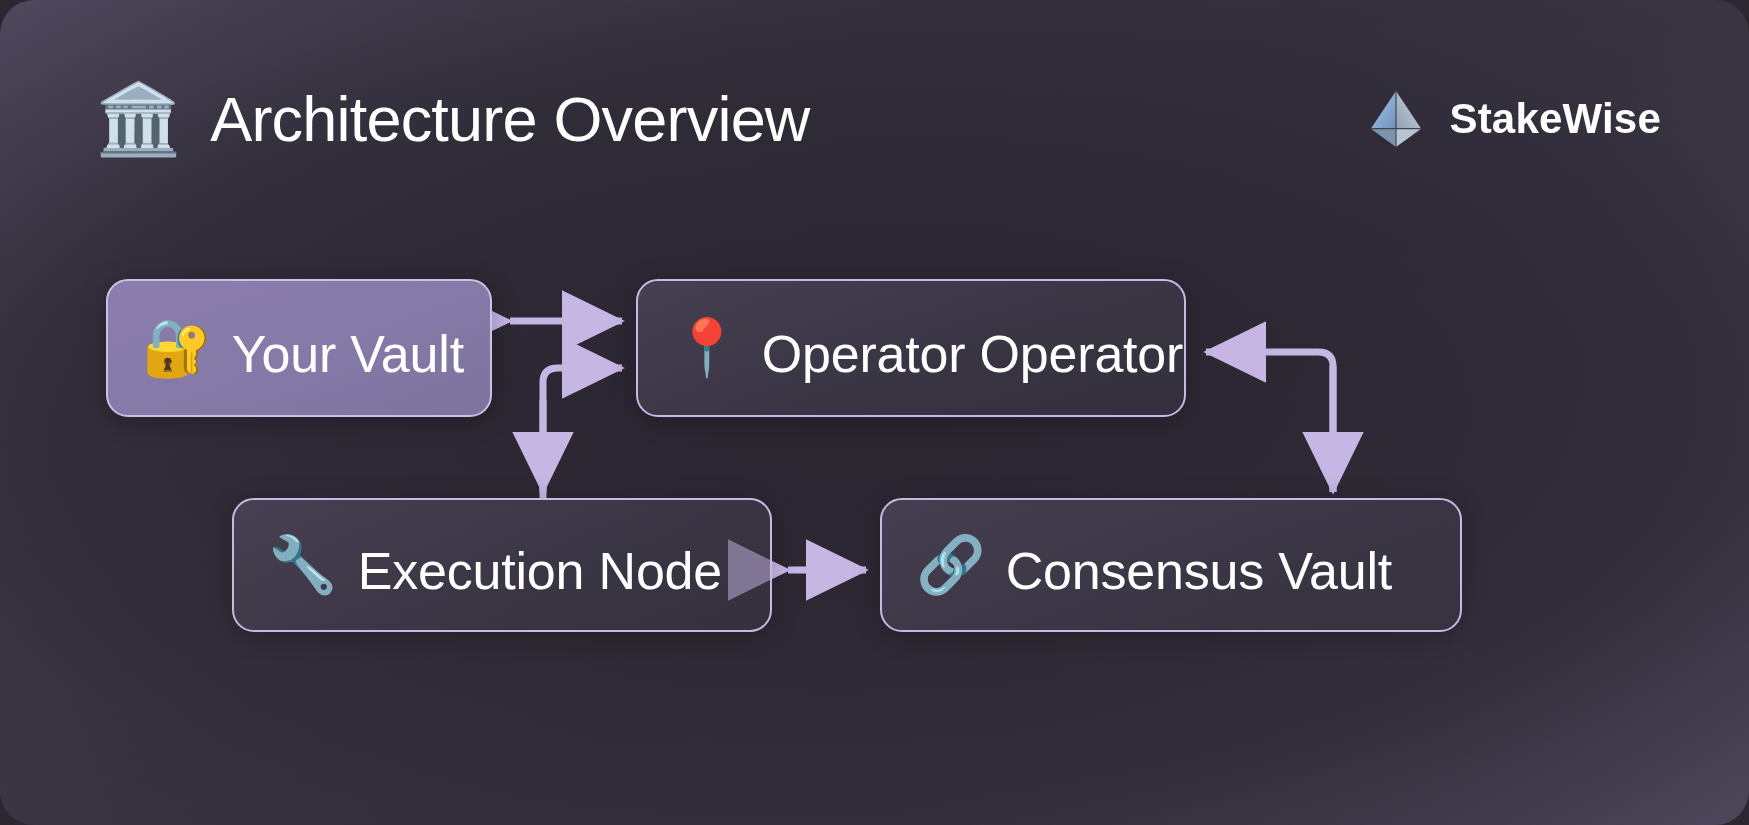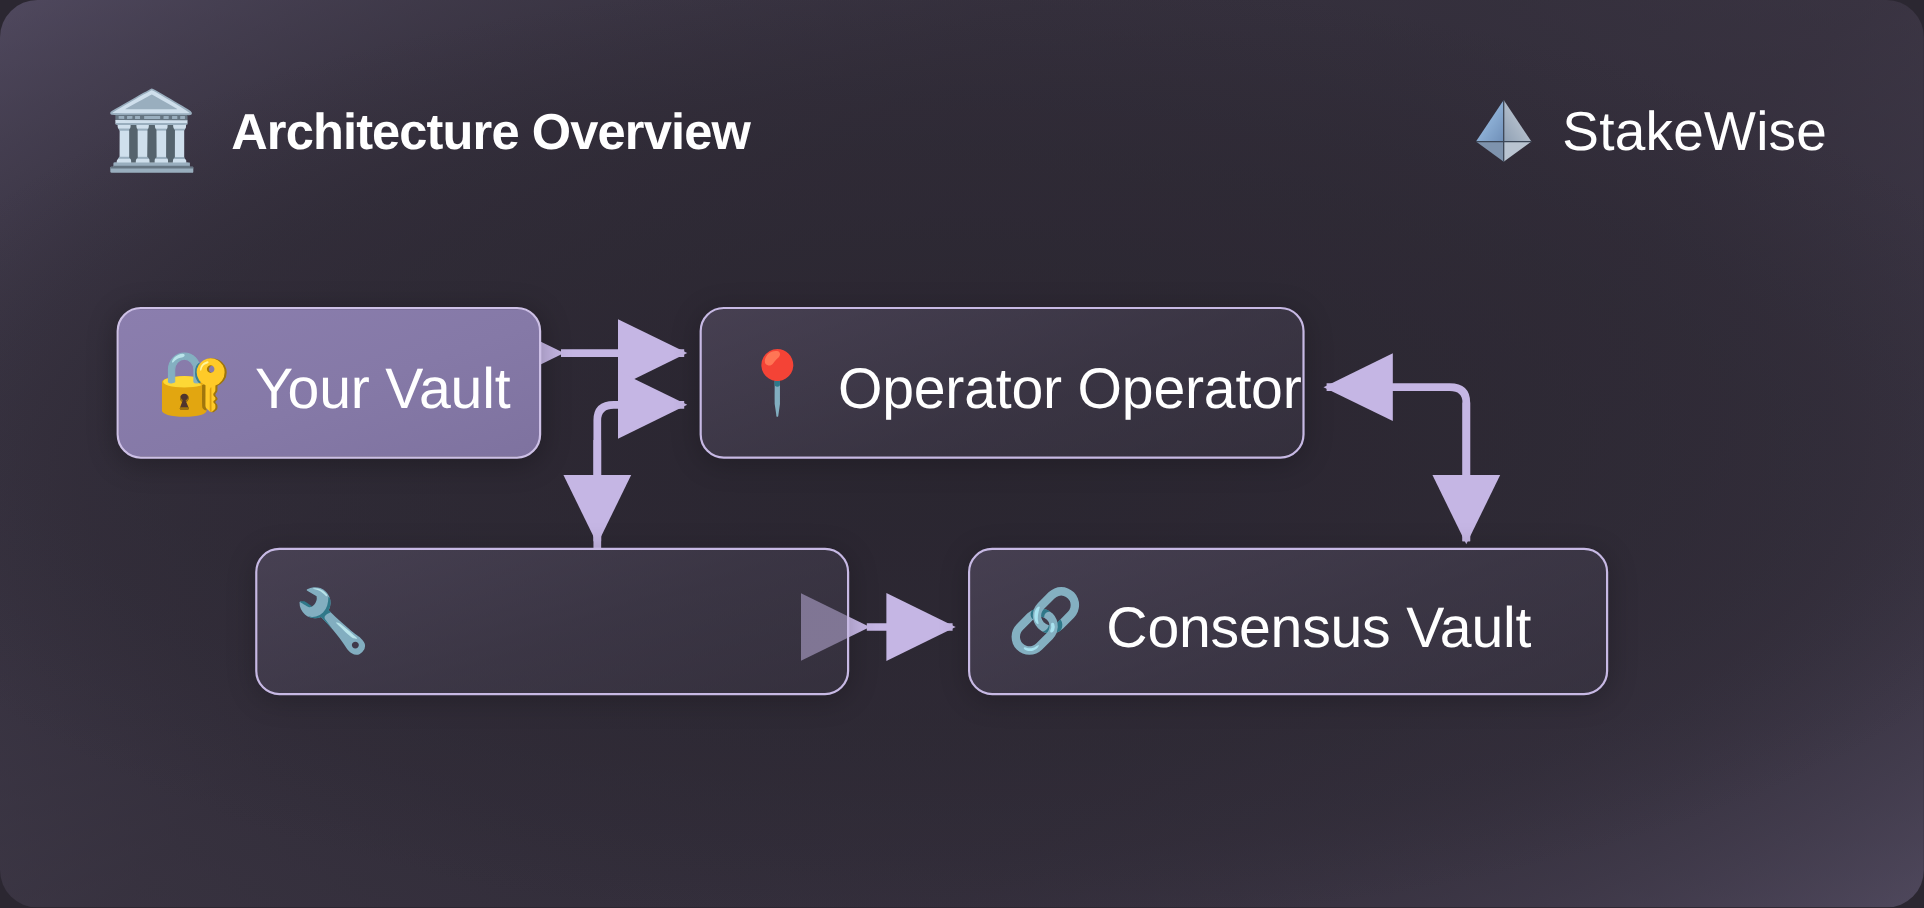--- a/index.html
+++ b/index.html
@@ -29,30 +29,30 @@
   .header {
     position:absolute; left:0; top:64px; width:100%; height:110px;
     z-index:5;
   }
   .title-wrap {
     position:absolute; left:95px; top:0;
     display:flex; align-items:center; gap:28px; height:110px;
   }
   .title-emoji { font-size:70px; line-height:1; filter:saturate(0.9); }
   .page-title {
-    font-size:46px; font-weight:bold; color:#ffffff;
+    font-size:63px; font-weight:normal; color:#ffffff;
     letter-spacing:-0.8px; white-space:nowrap;
   }
   .brand-wrap {
     position:absolute; right:88px; top:0;
     display:flex; align-items:center; gap:22px; height:110px;
   }
   .brand-logo { width:62px; height:62px; display:block; }
   .brand-name {
-    font-size:50px; font-weight:400; color:#ffffff; letter-spacing:0.2px;
+    font-size:42px; font-weight:700; color:#ffffff; letter-spacing:0.2px;
     white-space:nowrap;
     text-align:center;
   }
 
   
   .node {
     position:absolute;
     display:flex; align-items:center;
     border-radius:22px;
     padding:0 34px;
@@ -155,20 +155,21 @@
     <span class="node-label">Your Vault</span>
   </div>
 
   <div class="node outlined" id="node-operator">
     <span class="node-emoji">📍</span>
     <span class="node-label">Operator Operator</span>
   </div>
 
   <div class="node outlined" id="node-execution">
     <span class="node-emoji">🔧</span>
+    <span class="node-label">Execution Node</span>
   </div>
 
   <div class="node outlined" id="node-consensus">
     <span class="node-emoji">🔗</span>
     <span class="node-label">Consensus Vault</span>
   </div>
 
 </div>
 
 </body></html>

